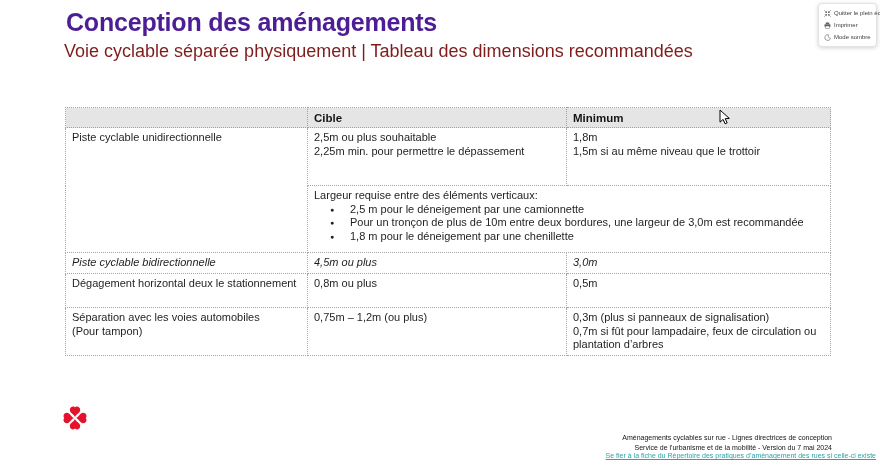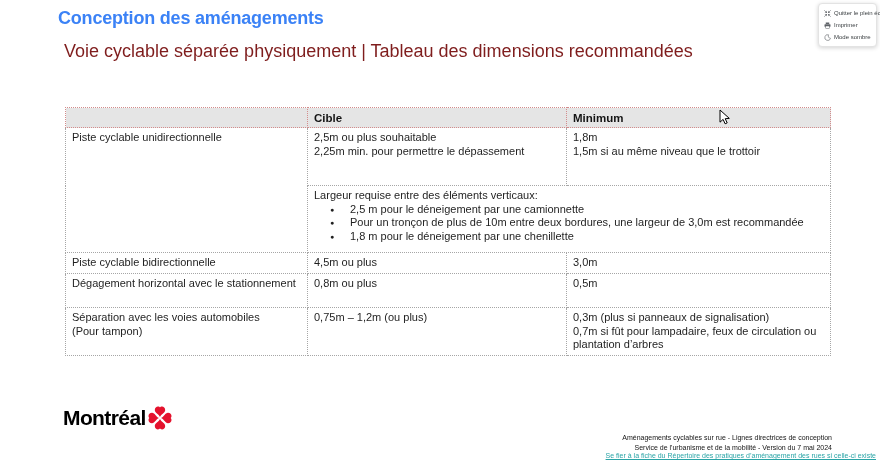--- a/index.html
+++ b/index.html
@@ -6,22 +6,22 @@
   html,body { width:880px; height:470px; }
   body {
     position:relative;
     background:#ffffff;
     font-family:"Liberation Sans","DejaVu Sans",sans-serif;
     overflow:hidden;
   }
 
   
   .page-title{
-    position:absolute; left:58px; top:8px;
-    font-size:18px; font-weight:700; color:#3b82f6;
+    position:absolute; left:66px; top:8px;
+    font-size:25px; font-weight:700; color:#4c1d95;
     letter-spacing:-0.2px;
   }
   .page-subtitle{
     position:absolute; left:64px; top:41px;
     font-size:18px; font-weight:400; color:#7f1d1d;
   }
 
   
   .menu-panel{
     position:absolute; top:3px; right:3px; width:59px;
@@ -49,21 +49,21 @@
     padding:2px 6px; height:20px;
   }
   .dim-table td{
     border:1px dotted #a6a6a6;
     font-size:11px; color:#1f1f1f; line-height:13.5px;
     vertical-align:top; padding:3px 6px;
     background:#fff;
   }
   tr.r1 td{ height:58px; }
   tr.r1b td{ height:67px; }
-  tr.r2 td{ height:21px; }
+  tr.r2 td{ height:21px;font-style:italic; }
   tr.r3 td{ height:34px; }
   tr.r4 td{ height:46px; }
 
   .bullet-item{ display:flex;align-items:flex-end; }
   .bullet-item .bullet{
     width:36px; flex:none; text-align:center;
     font-size:7px; line-height:13.5px;
   }
   .bullet-item .bullet-text{ flex:1; }
 
@@ -161,40 +161,39 @@
         <span class="bullet-text">1,8 m pour le déneigement par une chenillette</span>
       </div>
     </td>
   </tr>
   <tr class="r2">
     <td>Piste cyclable bidirectionnelle</td>
     <td>4,5m ou plus</td>
     <td>3,0m</td>
   </tr>
   <tr class="r3">
-    <td>Dégagement horizontal avec le stationnement</td>
+    <td>Dégagement horizontal deux le stationnement</td>
     <td>0,8m ou plus</td>
     <td>0,5m</td>
   </tr>
   <tr class="r4">
     <td>
       <div>Séparation avec les voies automobiles</div>
       <div>(Pour tampon)</div>
     </td>
     <td>0,75m – 1,2m (ou plus)</td>
     <td>
       <div>0,3m (plus si panneaux de signalisation)</div>
       <div>0,7m si fût pour lampadaire, feux de circulation ou plantation d’arbres</div>
     </td>
   </tr>
 </tbody>
   </table>
 
 <div class="logo">
-  <span class="logo-text">Montréal</span>
   <svg class="rosette" viewBox="-12 -12 24 24">
     <g fill="#e4122d">
       <path id="ptl" d="M0,-1 C-1.2,-4.2 -5.2,-5 -5.2,-8 C-5.2,-10.2 -3.6,-11.5 -2,-11.5 C-1,-11.5 -0.3,-11 0,-10.6 C0.3,-11 1,-11.5 2,-11.5 C3.6,-11.5 5.2,-10.2 5.2,-8 C5.2,-5 1.2,-4.2 0,-1 Z"></path>
       <use href="#ptl" transform="rotate(90)"></use>
       <use href="#ptl" transform="rotate(180)"></use>
       <use href="#ptl" transform="rotate(270)"></use>
     </g>
   </svg>
 </div>
 

